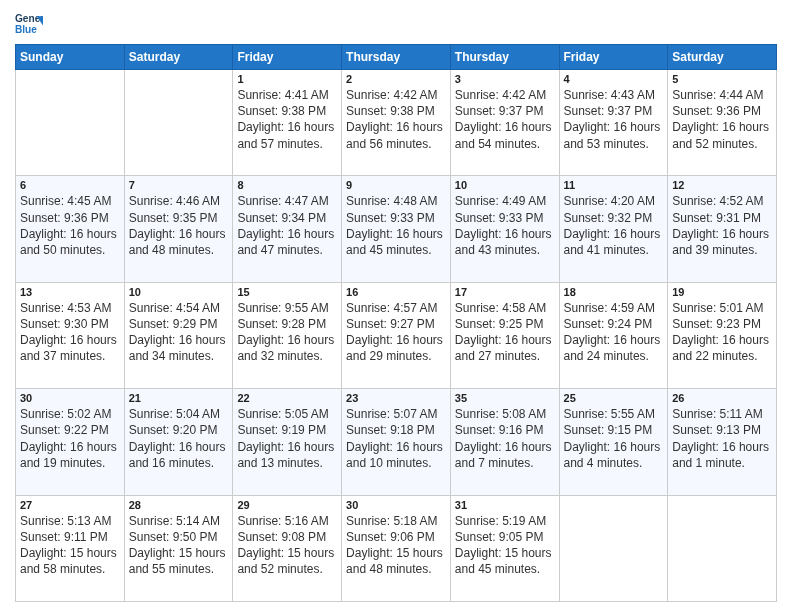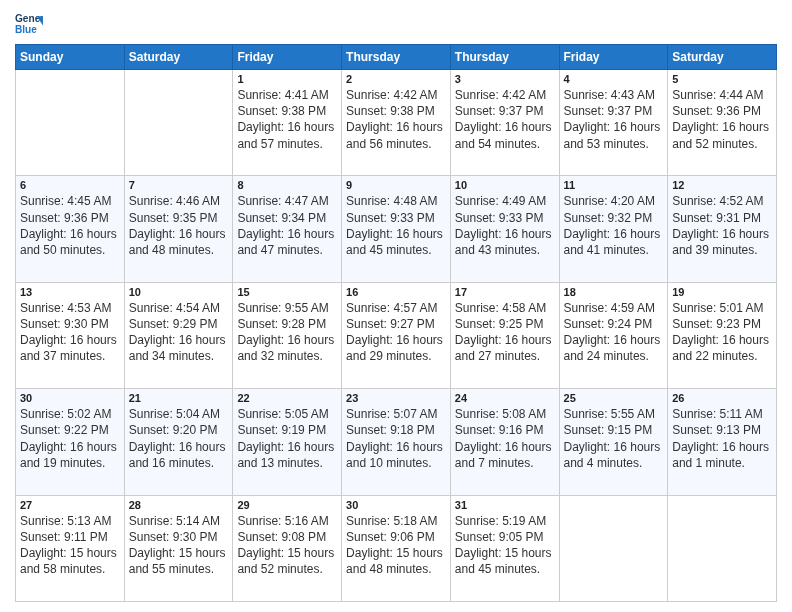--- a/index.html
+++ b/index.html
@@ -265,21 +265,21 @@
 Sunset: 9:19 PM
 Daylight: 16 hours and 13 minutes.</div>
           </td>
           <td>
             <span class="day-number">23</span>
             <div class="day-info">Sunrise: 5:07 AM
 Sunset: 9:18 PM
 Daylight: 16 hours and 10 minutes.</div>
           </td>
           <td>
-            <span class="day-number">24</span>
+            <span class="day-number">35</span>
             <div class="day-info">Sunrise: 5:08 AM
 Sunset: 9:16 PM
 Daylight: 16 hours and 7 minutes.</div>
           </td>
           <td>
             <span class="day-number">25</span>
             <div class="day-info">Sunrise: 5:55 AM
 Sunset: 9:15 PM
 Daylight: 16 hours and 4 minutes.</div>
           </td>
@@ -293,21 +293,21 @@
         <tr>
           <td>
             <span class="day-number">27</span>
             <div class="day-info">Sunrise: 5:13 AM
 Sunset: 9:11 PM
 Daylight: 15 hours and 58 minutes.</div>
           </td>
           <td>
             <span class="day-number">28</span>
             <div class="day-info">Sunrise: 5:14 AM
-Sunset: 9:30 PM
+Sunset: 9:50 PM
 Daylight: 15 hours and 55 minutes.</div>
           </td>
           <td>
             <span class="day-number">29</span>
             <div class="day-info">Sunrise: 5:16 AM
 Sunset: 9:08 PM
 Daylight: 15 hours and 52 minutes.</div>
           </td>
           <td>
             <span class="day-number">30</span>

